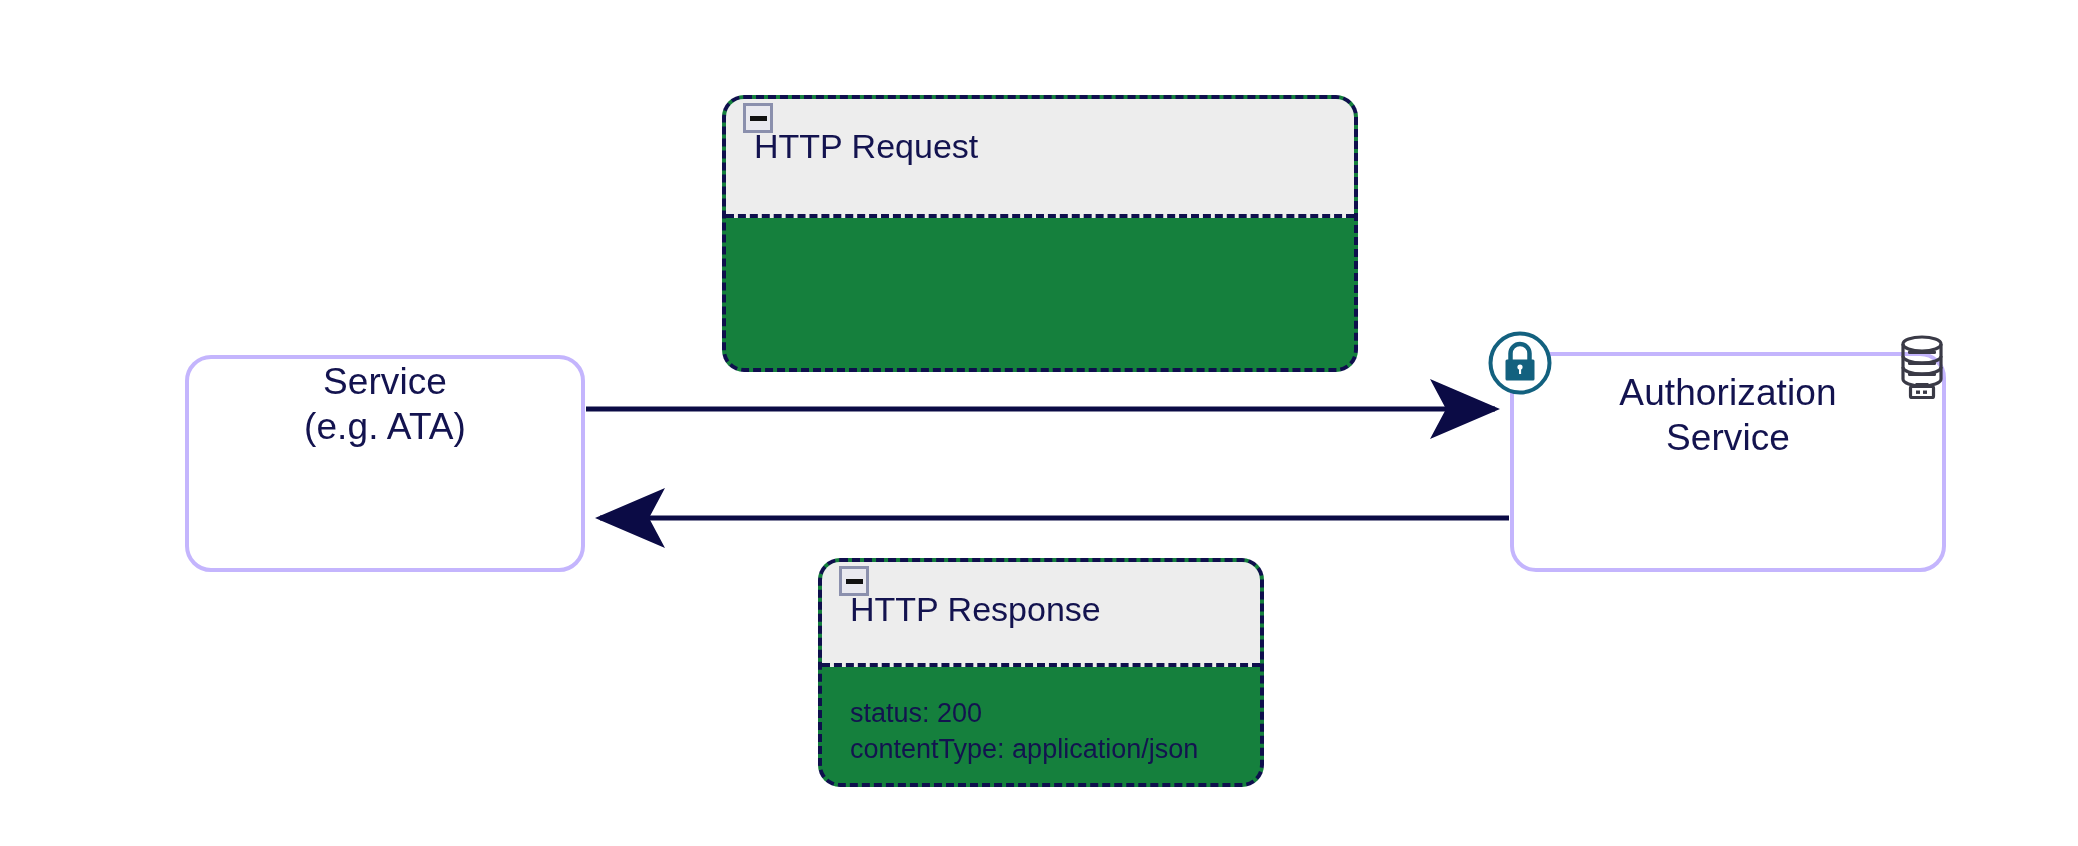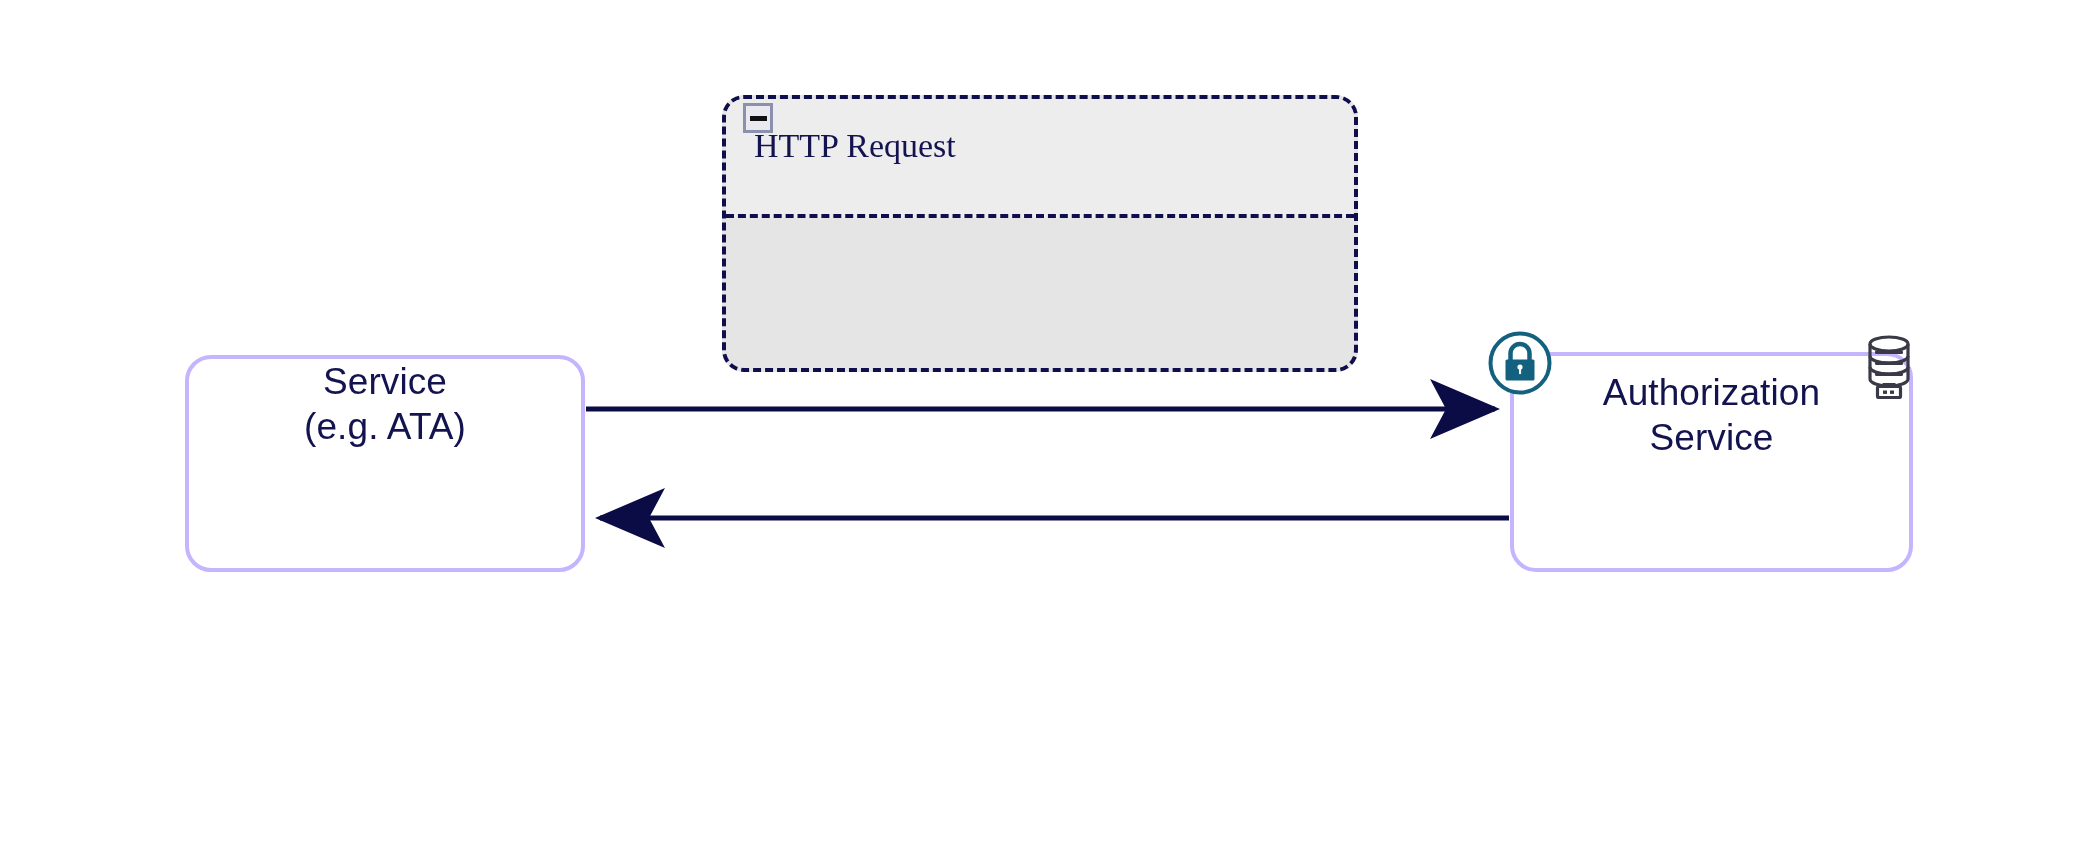--- a/index.html
+++ b/index.html
@@ -40,21 +40,21 @@
 
   #node-service {
     left: 185px;
     top: 355px;
     width: 400px;
     height: 217px;
   }
   #node-auth {
     left: 1510px;
     top: 352px;
-    width: 403px;
+    width: 436px;
     height: 220px;
   }
   #node-auth .node-label {
     margin-top: 14px;
   }
 
   
   .lock-icon {
     position: absolute;
     left: -27px;
@@ -69,22 +69,21 @@
     width: 52px;
     height: 66px;
   }
 
   
   .annot {
     position: absolute;
     box-sizing: border-box;
     border: 4px dashed #0f0f4d;
     border-radius: 22px;
-    background: #e5e5e5;
-    font-family: Liberation Serif, serif;
+    background: #15803d;
   }
   .annot-header {
     position: relative;
     box-sizing: border-box;
     background: #ededed;
     border-bottom: 4px dashed #0f0f4d;
     border-top-left-radius: 18px;
     border-top-right-radius: 18px;
     display: flex;
     align-items: flex-start;
@@ -218,14 +217,26 @@
 
   <div class="annot" id="annot-request">
     <div class="annot-header">
       <div class="collapse-box">
         <div class="bar"></div>
       </div>
       <div class="annot-title">HTTP Request</div>
     </div>
   </div>
 
+  <div class="annot" id="annot-response">
+    <div class="annot-header">
+      <div class="collapse-box">
+        <div class="bar"></div>
+      </div>
+      <div class="annot-title">HTTP Response</div>
+    </div>
+    <div class="annot-body">
+      <div>status: 200</div>
+      <div>contentType: application/json</div>
+    </div>
+  </div>
 
 </div>
 
 </body></html>

